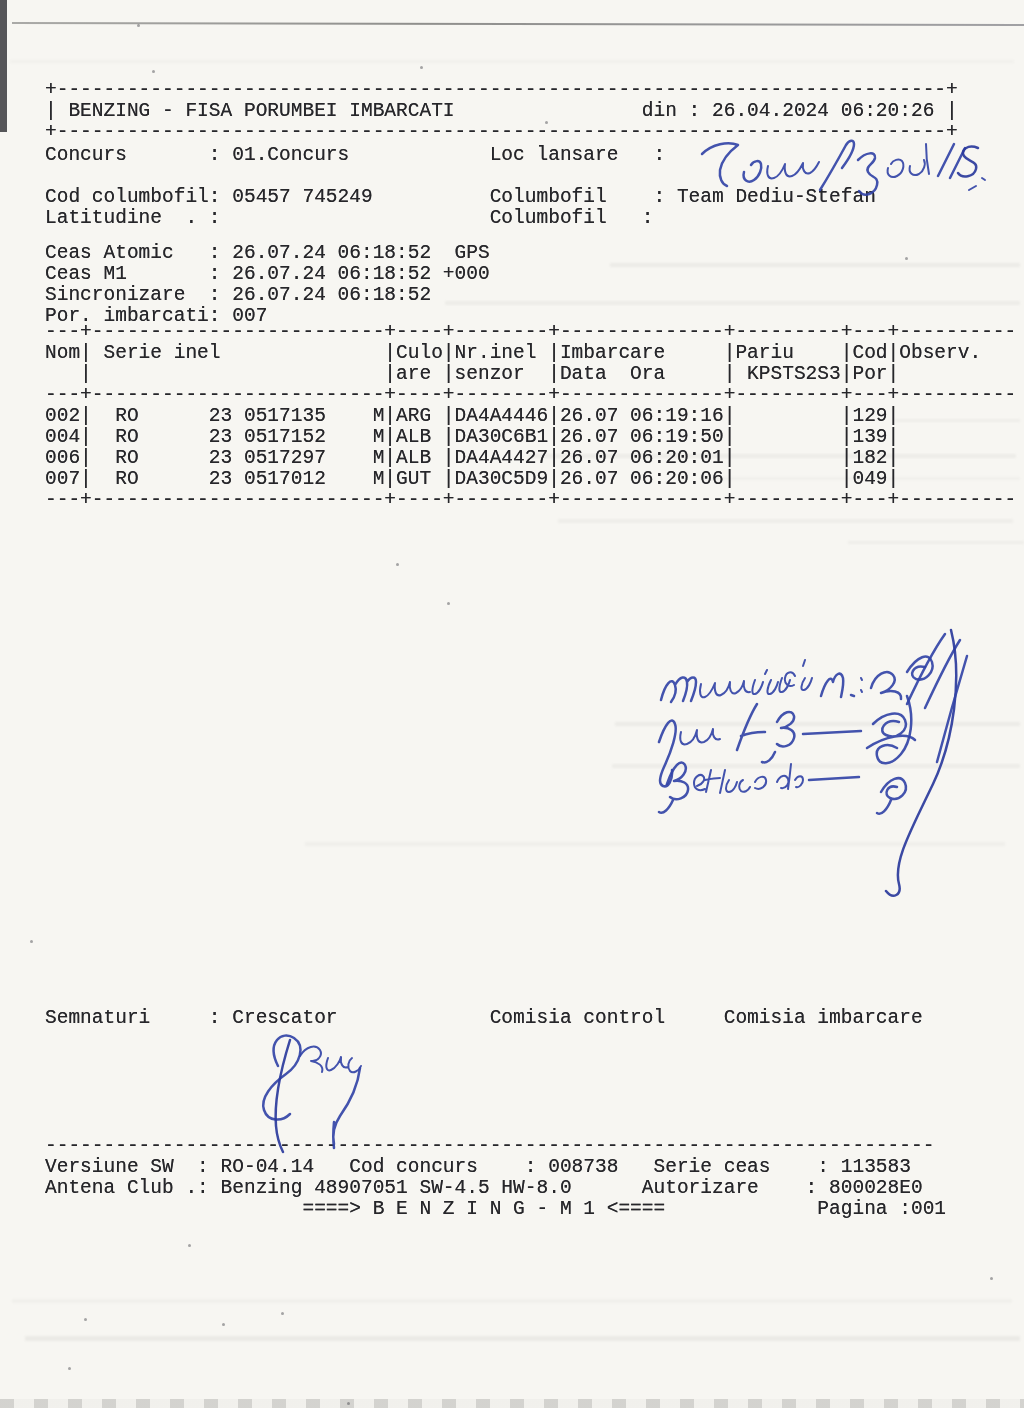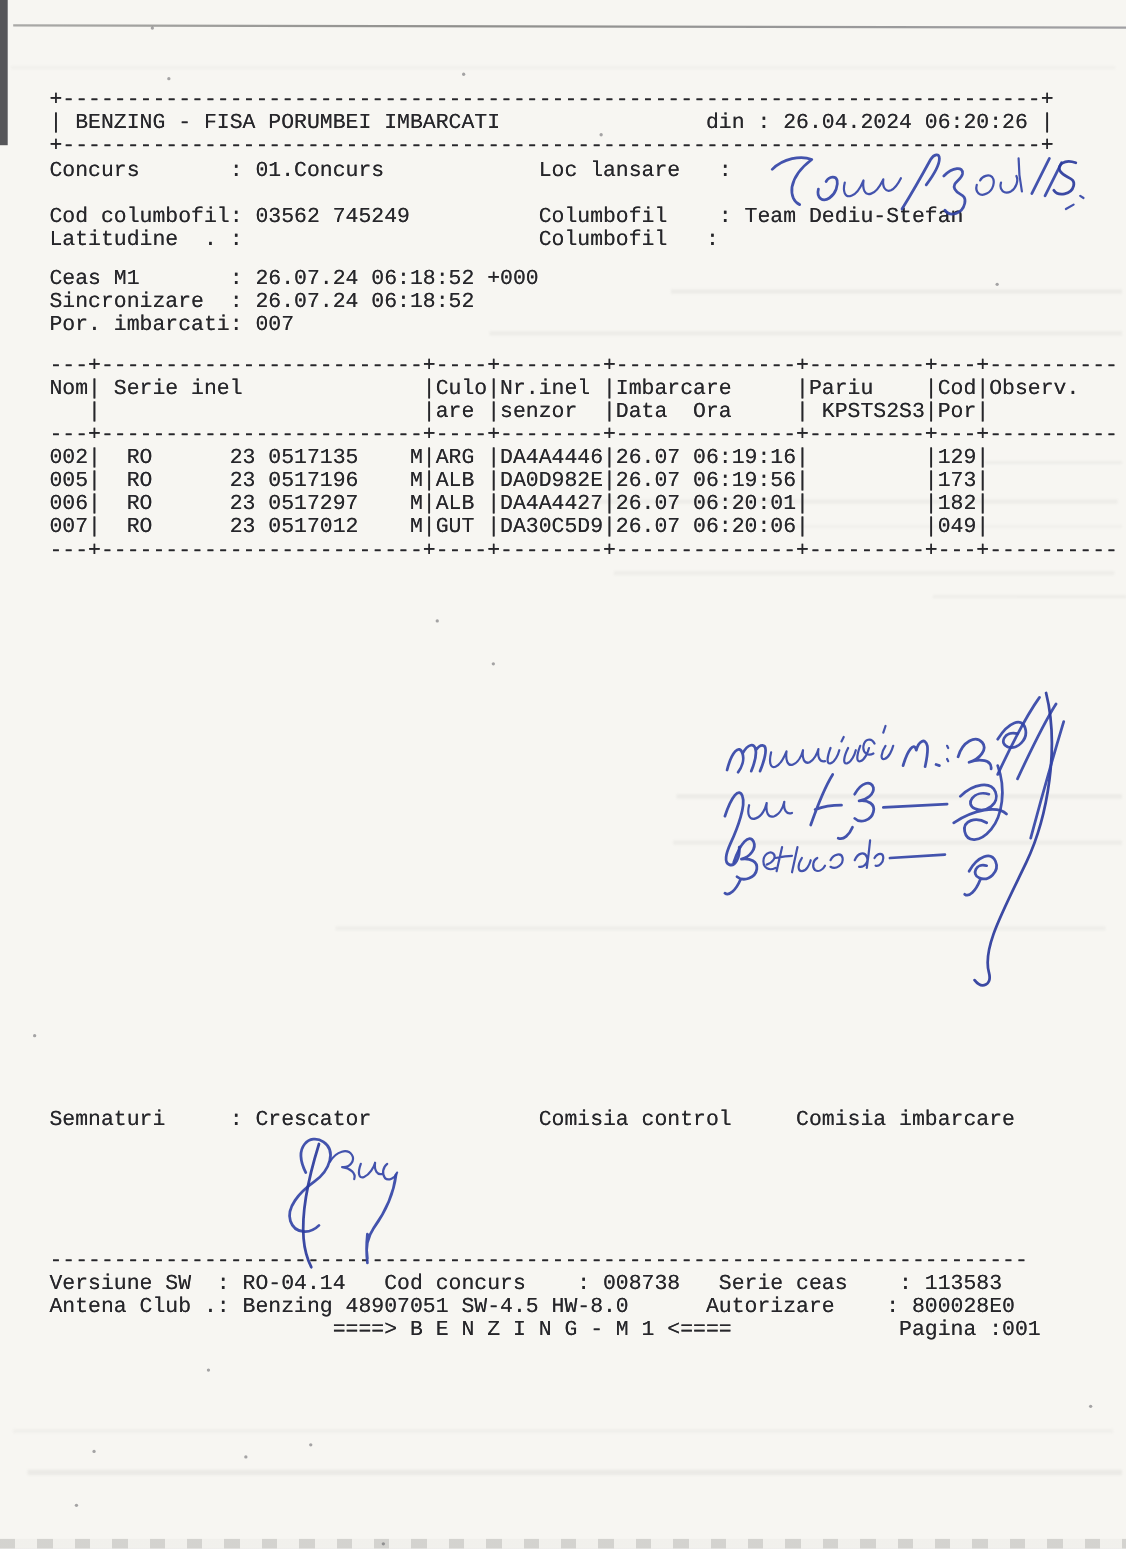--- a/index.html
+++ b/index.html
@@ -59,37 +59,38 @@
 
   <div class="blk" style="top:80px">
     <div class="ln">+----------------------------------------------------------------------------+</div>
     <div class="ln">| BENZING - FISA PORUMBEI IMBARCATI                din : 26.04.2024 06:20:26 |</div>
     <div class="ln">+----------------------------------------------------------------------------+</div>
   </div>
 
   <div class="blk" style="top:145px">
     <div class="ln">Concurs       : 01.Concurs            Loc lansare   :</div>
     <div class="ln"></div>
-    <div class="ln">Cod columbofil: 03562 745249          Columbofil    : Team Dediu-Stefan</div>
+    <div class="ln">Cod columbofil: 05457 745249          Columbofil    : Team Dediu-Stefan</div>
     <div class="ln">Latitudine  . :                       Columbofil   :</div>
   </div>
 
   <div class="blk" style="top:243px">
+    <div class="ln">Ceas Atomic   : 26.07.24 06:18:52  GPS</div>
     <div class="ln">Ceas M1       : 26.07.24 06:18:52 +000</div>
     <div class="ln">Sincronizare  : 26.07.24 06:18:52</div>
     <div class="ln">Por. imbarcati: 007</div>
   </div>
 
   <div class="blk" style="top:322px">
     <div class="ln">---+-------------------------+----+--------+--------------+---------+---+----------</div>
     <div class="ln">Nom| Serie inel              |Culo|Nr.inel |Imbarcare     |Pariu    |Cod|Observ.</div>
     <div class="ln">   |                         |are |senzor  |Data  Ora     | KPSTS2S3|Por|</div>
     <div class="ln">---+-------------------------+----+--------+--------------+---------+---+----------</div>
     <div class="ln">002|  RO      23 0517135    M|ARG |DA4A4446|26.07 06:19:16|         |129|</div>
-    <div class="ln">005|  RO      23 0517196    M|ALB |DA0D982E|26.07 06:19:56|         |173|</div>
+    <div class="ln">004|  RO      23 0517152    M|ALB |DA30C6B1|26.07 06:19:50|         |139|</div>
     <div class="ln">006|  RO      23 0517297    M|ALB |DA4A4427|26.07 06:20:01|         |182|</div>
     <div class="ln">007|  RO      23 0517012    M|GUT |DA30C5D9|26.07 06:20:06|         |049|</div>
     <div class="ln">---+-------------------------+----+--------+--------------+---------+---+----------</div>
   </div>
 
   <div class="blk" style="top:1008px">
     <div class="ln">Semnaturi     : Crescator             Comisia control     Comisia imbarcare</div>
   </div>
 
   <div class="blk" style="top:1136px">

